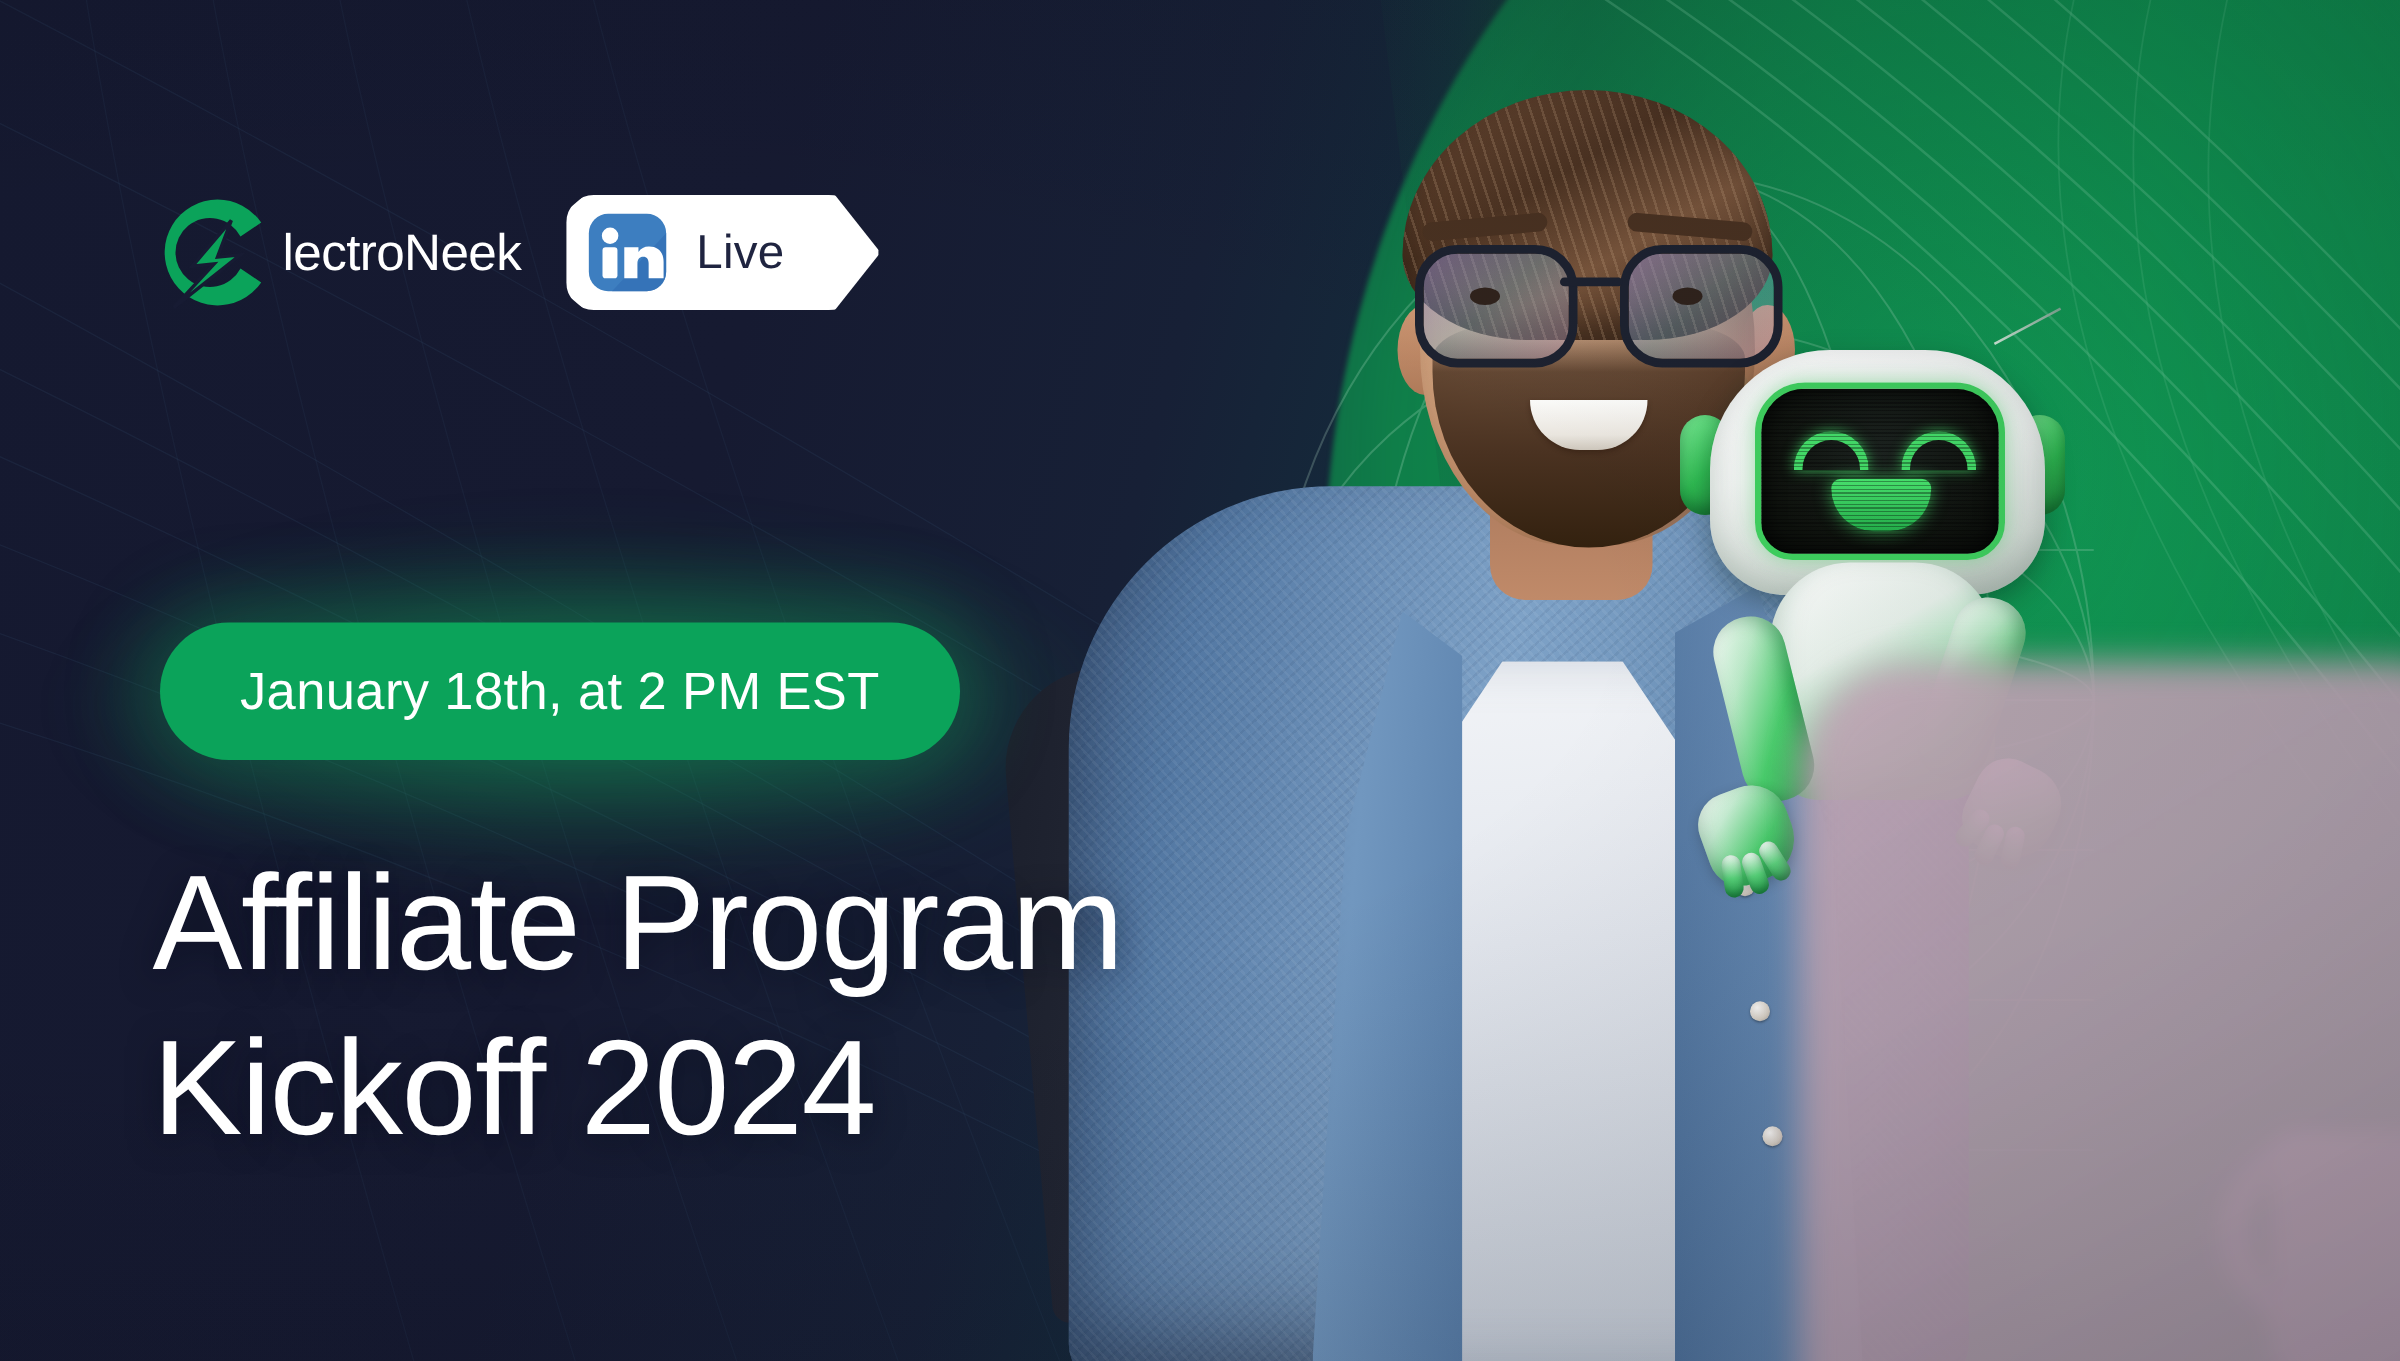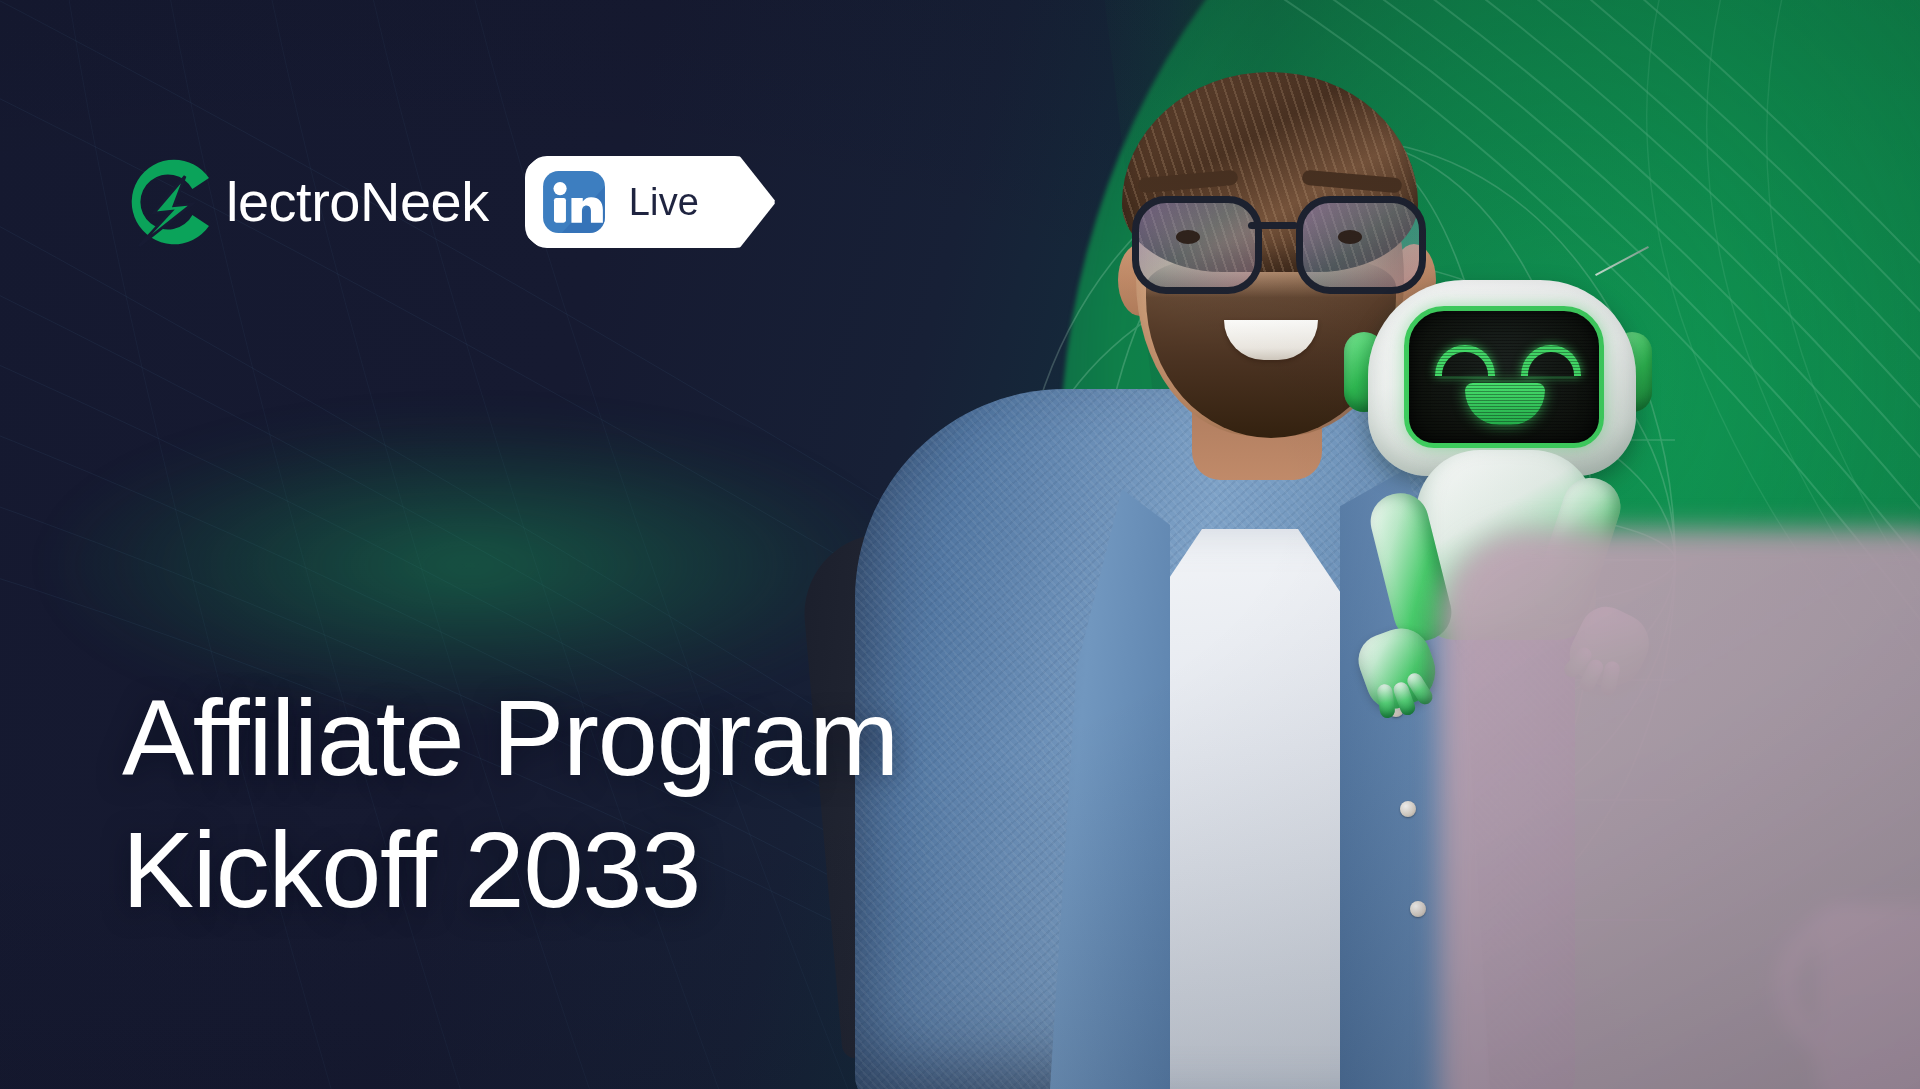--- a/index.html
+++ b/index.html
@@ -424,21 +424,21 @@
     position: absolute;
     left: 128px;
     top: 156px;
     display: flex;
     align-items: center;
     gap: 36px;
   }
   .logo-lockup { display: flex; align-items: center; gap: 6px; }
   .logo-mark { width: 92px; height: 92px; display: block; }
   .logo-word {
-    font-size: 56px;
+    font-size: 41px;
     font-weight: 400;
     color: #ffffff;
     letter-spacing: -0.5px;
     line-height: 1;
     white-space: nowrap;
   }
 
   .li-badge {
     position: relative;
     display: flex;
@@ -653,20 +653,23 @@
           <path d="M62 17v30a15 15 0 0 1-15 15H20l42-45z" fill="#2f6ab0" opacity="0.55"></path>
           <circle cx="18.5" cy="19" r="6.4" fill="#ffffff"></circle>
           <rect x="12.6" y="28" width="11.6" height="24" rx="2.4" fill="#ffffff"></rect>
           <path d="M29.5 28h11v3.6a9.6 9.6 0 0 1 8.3-4.3c7 0 11.2 4.3 11.2 12.1V52H48.4V40.6c0-3.3-1.4-5.3-4.2-5.3s-4.5 2-4.5 5.3V52H29.5z" fill="#ffffff"></path>
         </svg>
         <span class="li-live">Live</span>
       </div>
 
     </div>
 
+    <div class="date-pill">
+      <span class="date-text">January 18th, at 2 PM EST</span>
+    </div>
 
     <div class="headline">
       <div class="headline-line">Affiliate Program</div>
-      <div class="headline-line">Kickoff 2033</div>
+      <div class="headline-line">Kickoff 2024</div>
     </div>
 
   </div>
 </div>
 
 </body></html>

